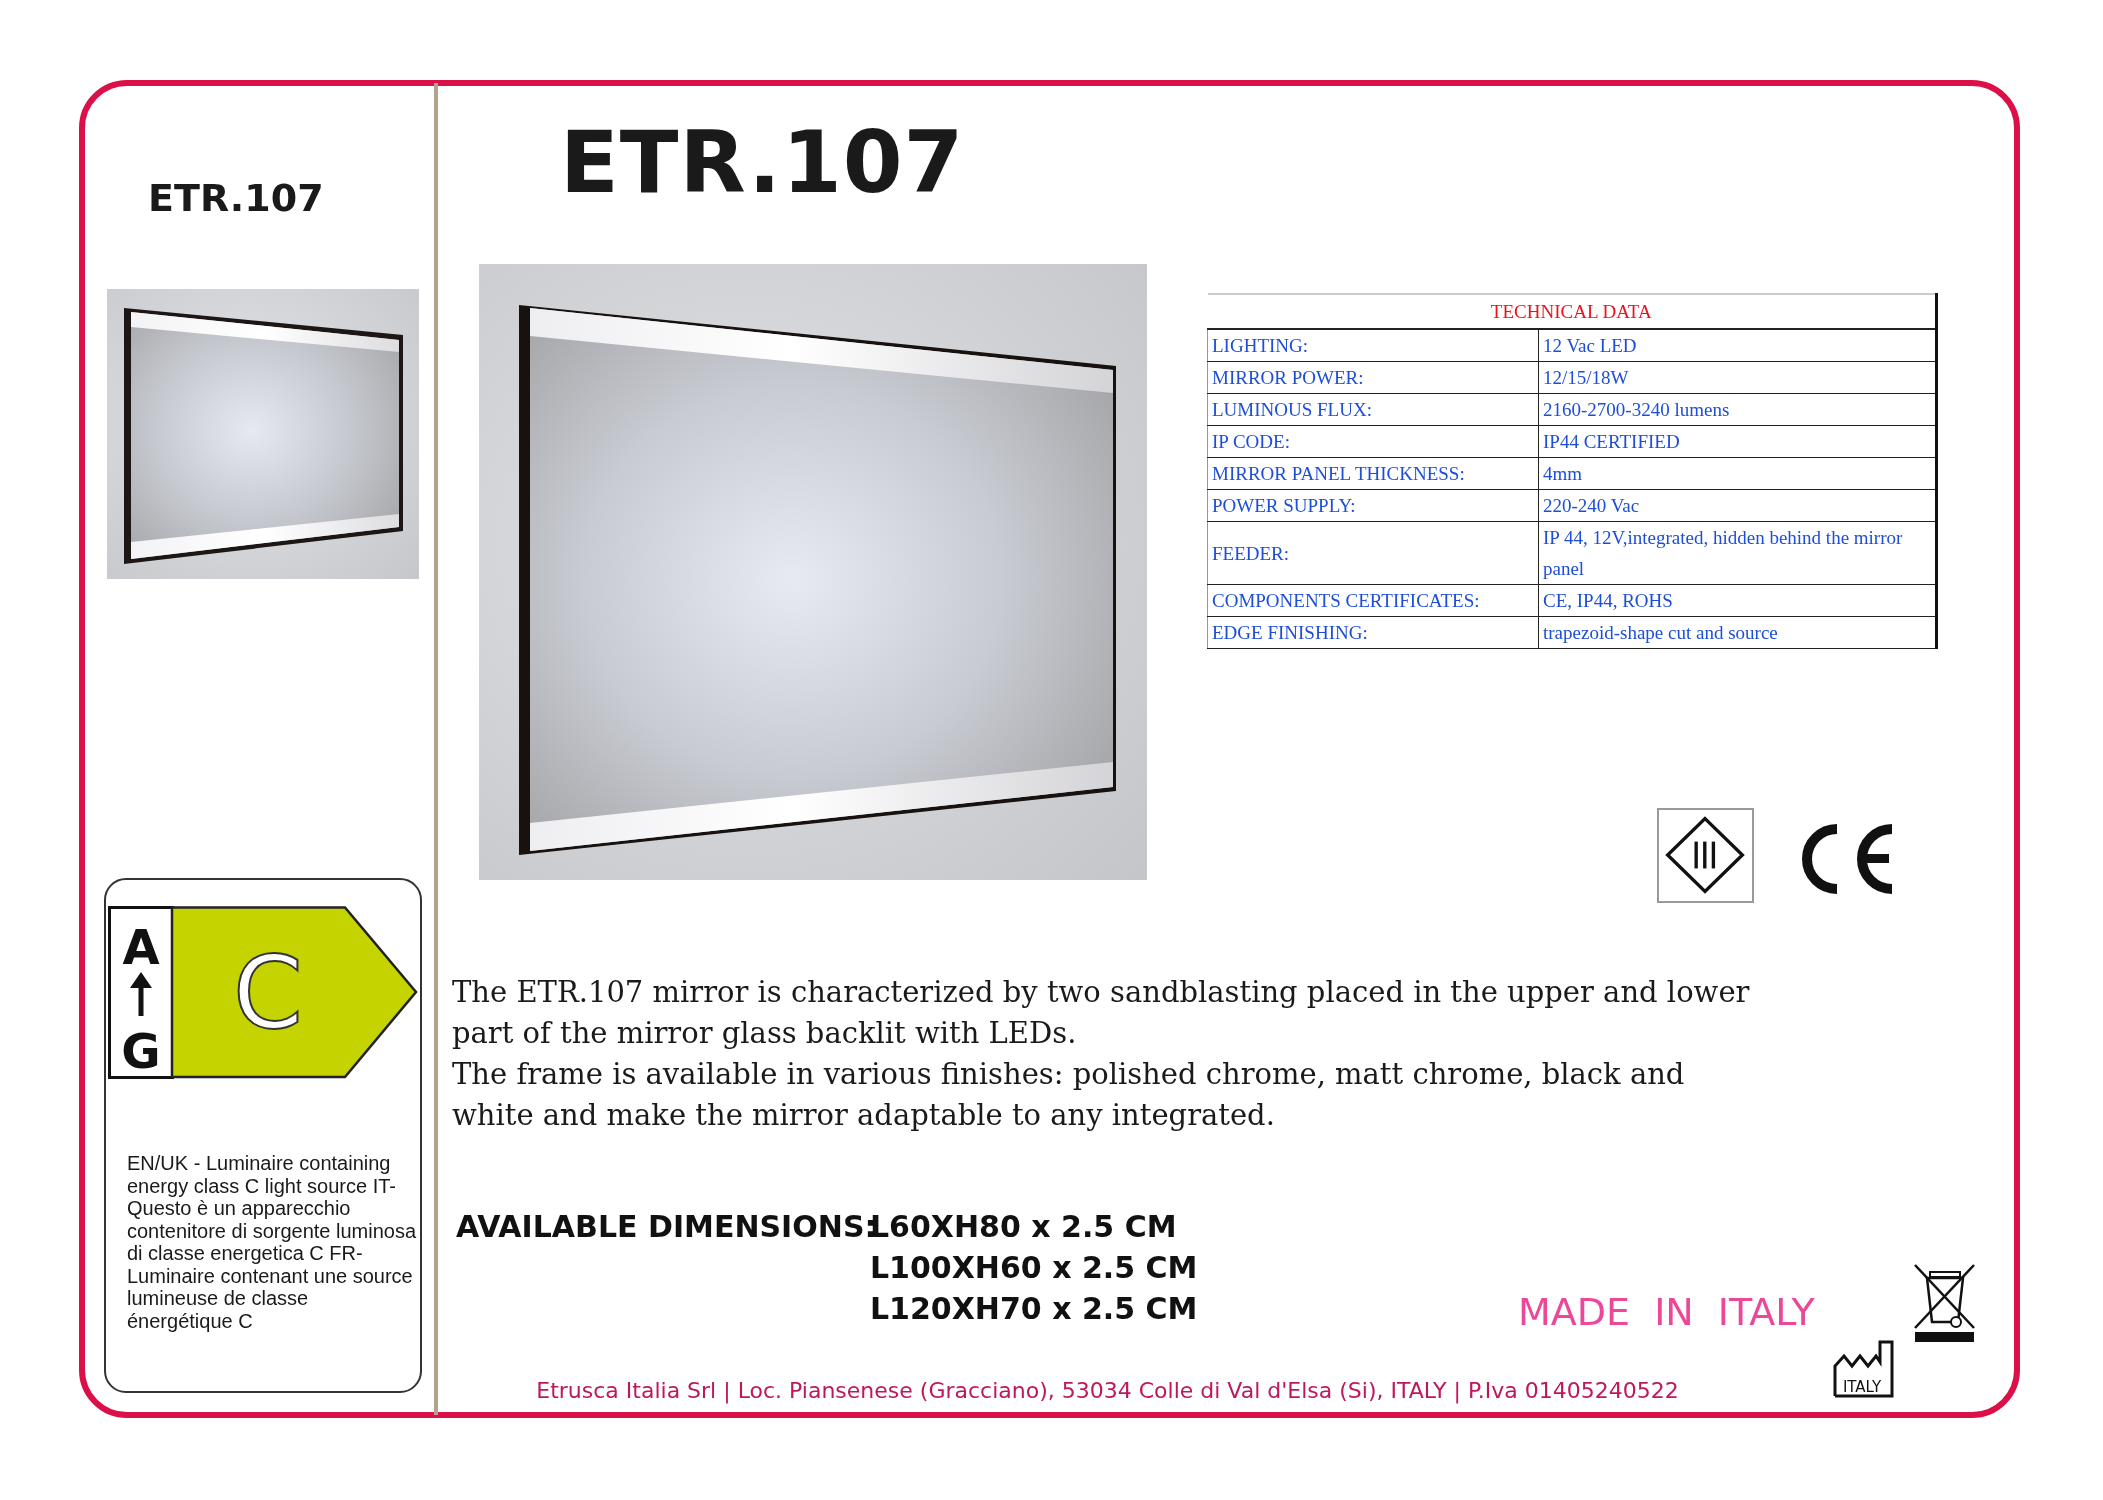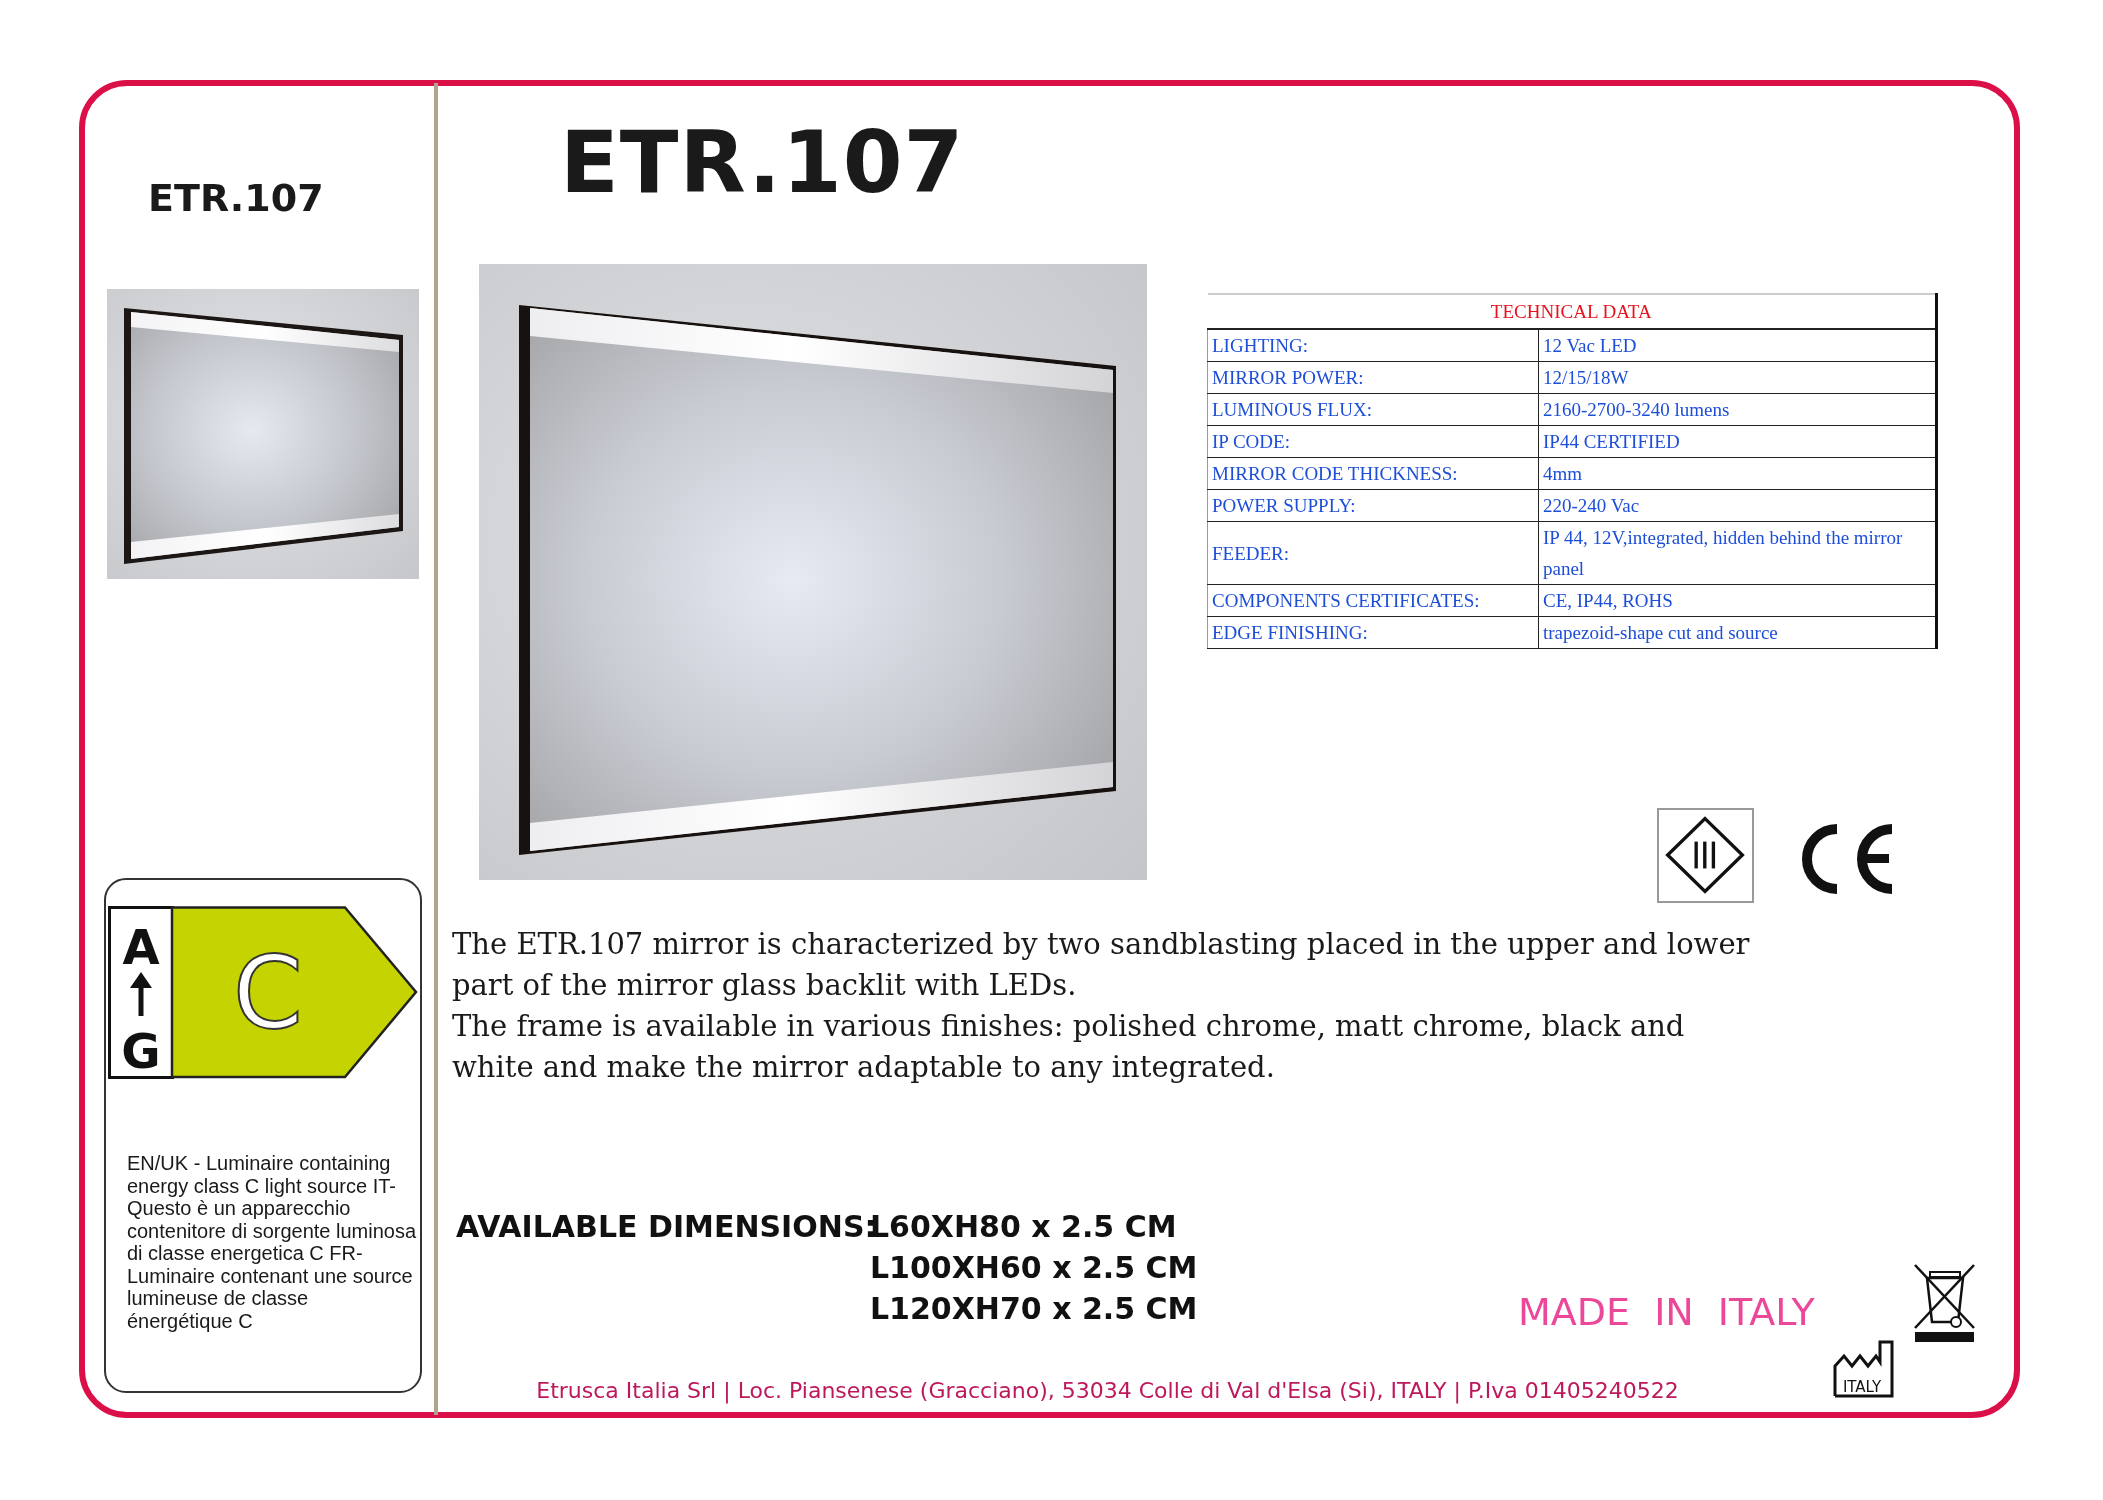--- a/index.html
+++ b/index.html
@@ -16,21 +16,21 @@
     .tech { position: absolute; left: 1207px; top: 293px; width: 731px; border-collapse: collapse; font-family: Liberation Serif, serif; font-size: 19px; }
     .tech th { height: 33px; color: #e8131d; font-weight: normal; font-size: 19px; text-align: center; border-top: 2px solid #cccccc; border-right: 3px solid #111; border-bottom: 2px solid #222; padding: 0; }
     .tech td { height: 30px; border: 1.5px solid #222; padding: 0 4px; vertical-align: middle; color: #1d4ed8; line-height: 31px; }
     .tech td:first-child { width: 322px; border-left: 1px solid #999; }
     .tech td:last-child { border-right: 3px solid #111; }
     .tech tr.tall td { height: 62px; }
 
     .cert-box { position: absolute; left: 1657px; top: 808px; width: 97px; height: 95px; border: 2px solid #999; box-sizing: border-box; background: #fff; }
     .ce-mark { position: absolute; left: 1797px; top: 823px; width: 98px; height: 72px; }
 
-    .desc { position: absolute; left: 452px; top: 924px; width: 1320px; font-family: "DejaVu Serif", serif; font-size: 29px; line-height: 41px; color: #1a1a1a; }
+    .desc { position: absolute; left: 452px; top: 972px; width: 1320px; font-family: "DejaVu Serif", serif; font-size: 29px; line-height: 41px; color: #1a1a1a; }
     .desc p { margin: 0; }
 
     .dims { position: absolute; left: 456px; top: 1206px; font-family: "DejaVu Sans", sans-serif; font-weight: bold; font-size: 30px; line-height: 41px; color: #111; }
     .dims .label { display: inline-block; width: 414px; }
     .dims .row { white-space: nowrap; }
     .dims .indent { display: inline-block; width: 414px; }
 
     .made-in { position: absolute; left: 1518px; top: 1290px; font-family: "DejaVu Sans", sans-serif; font-size: 38px; color: #ec4899; letter-spacing: 0px; word-spacing: 12px; }
     .factory-icon { position: absolute; left: 1832px; top: 1336px; width: 64px; height: 62px; }
     .weee-icon { position: absolute; left: 1912px; top: 1262px; width: 66px; height: 82px; }
@@ -121,21 +121,21 @@
       </tr>
     <tr>
         <td>LUMINOUS FLUX:</td>
         <td>2160-2700-3240 lumens</td>
       </tr>
     <tr>
         <td>IP CODE:</td>
         <td>IP44 CERTIFIED</td>
       </tr>
     <tr>
-        <td>MIRROR CODE THICKNESS:</td>
+        <td>MIRROR PANEL THICKNESS:</td>
         <td>4mm</td>
       </tr>
     <tr>
         <td>POWER SUPPLY:</td>
         <td>220-240 Vac</td>
       </tr>
     <tr class="tall">
         <td>FEEDER:</td>
         <td>IP 44, 12V,integrated, hidden behind the mirror panel</td>
       </tr>

